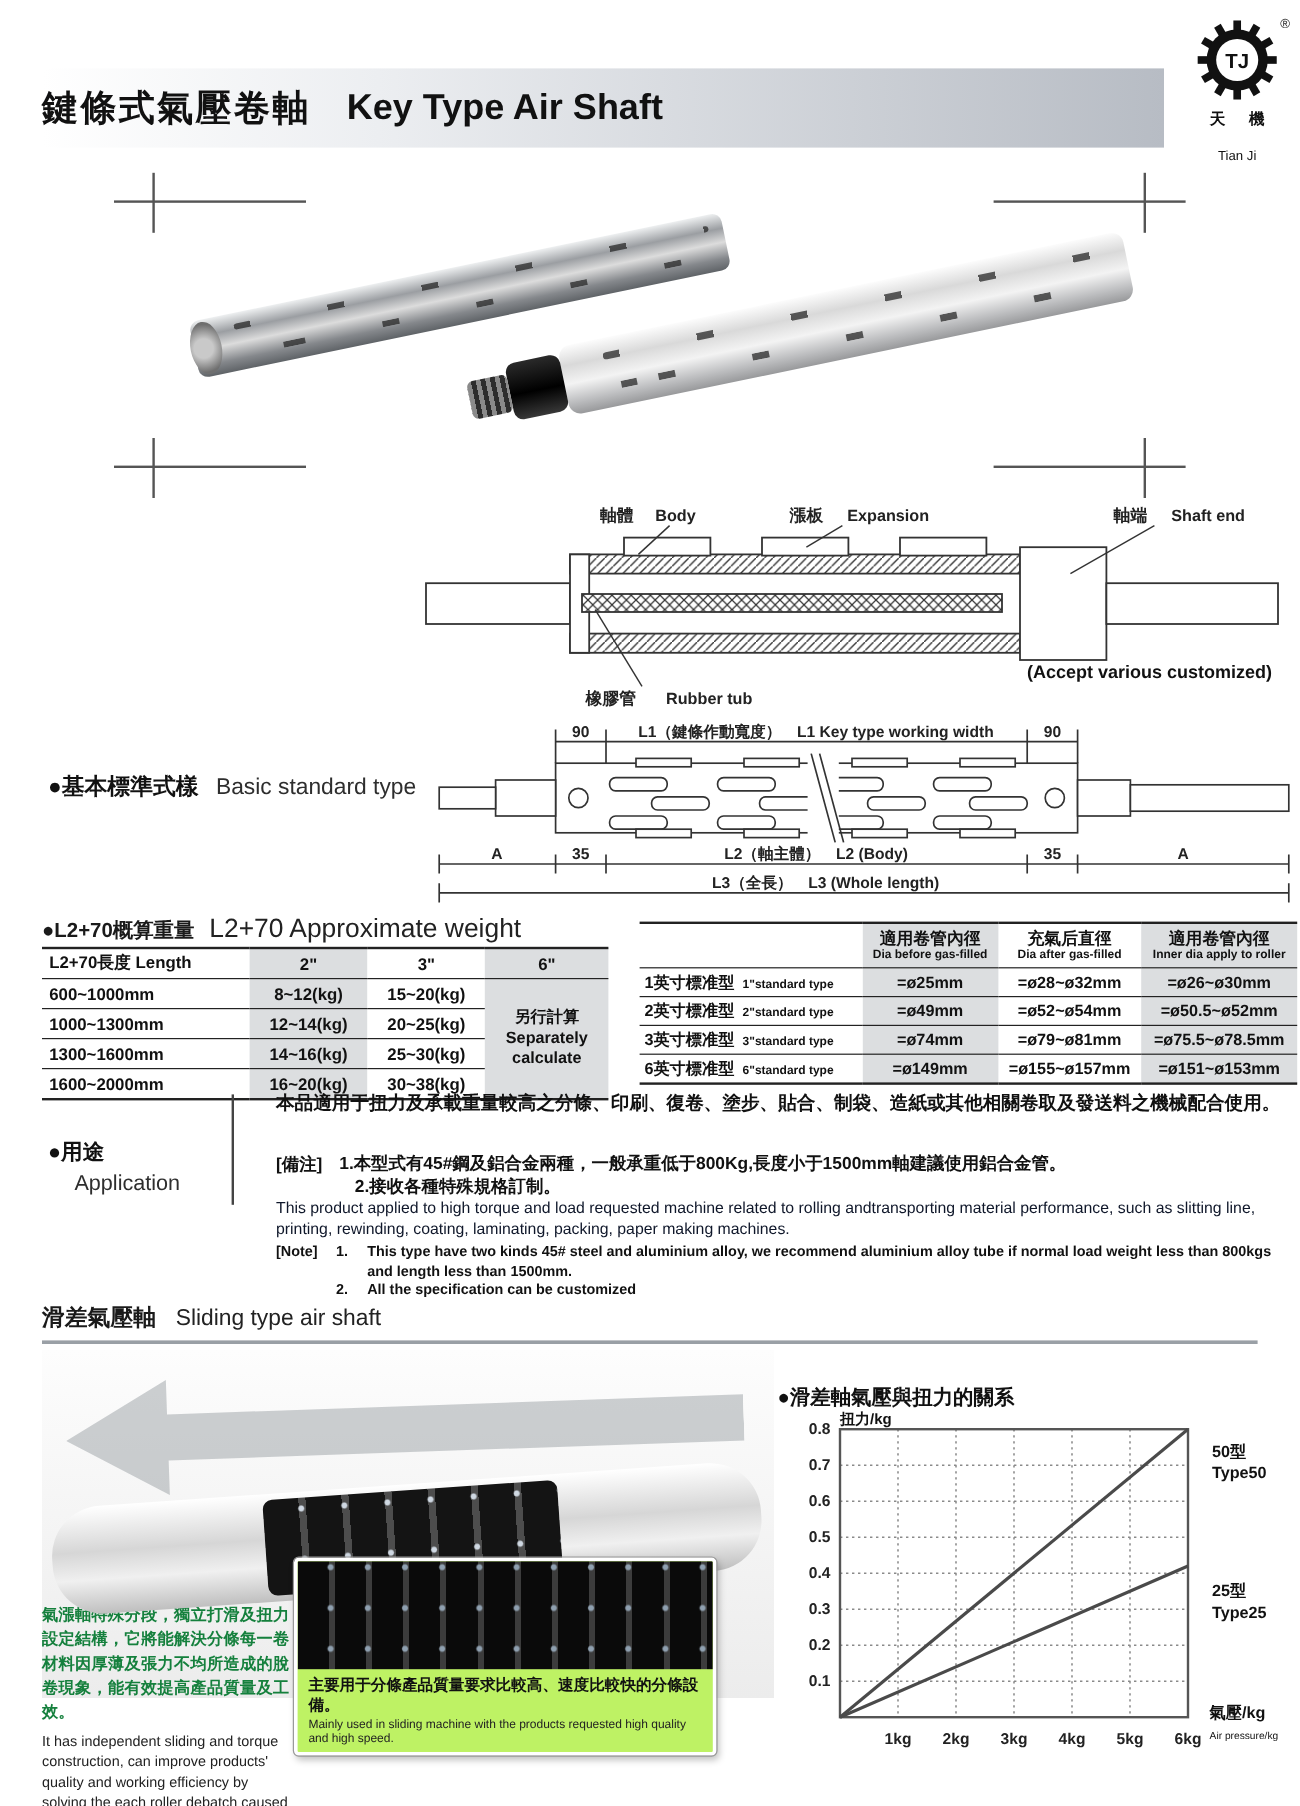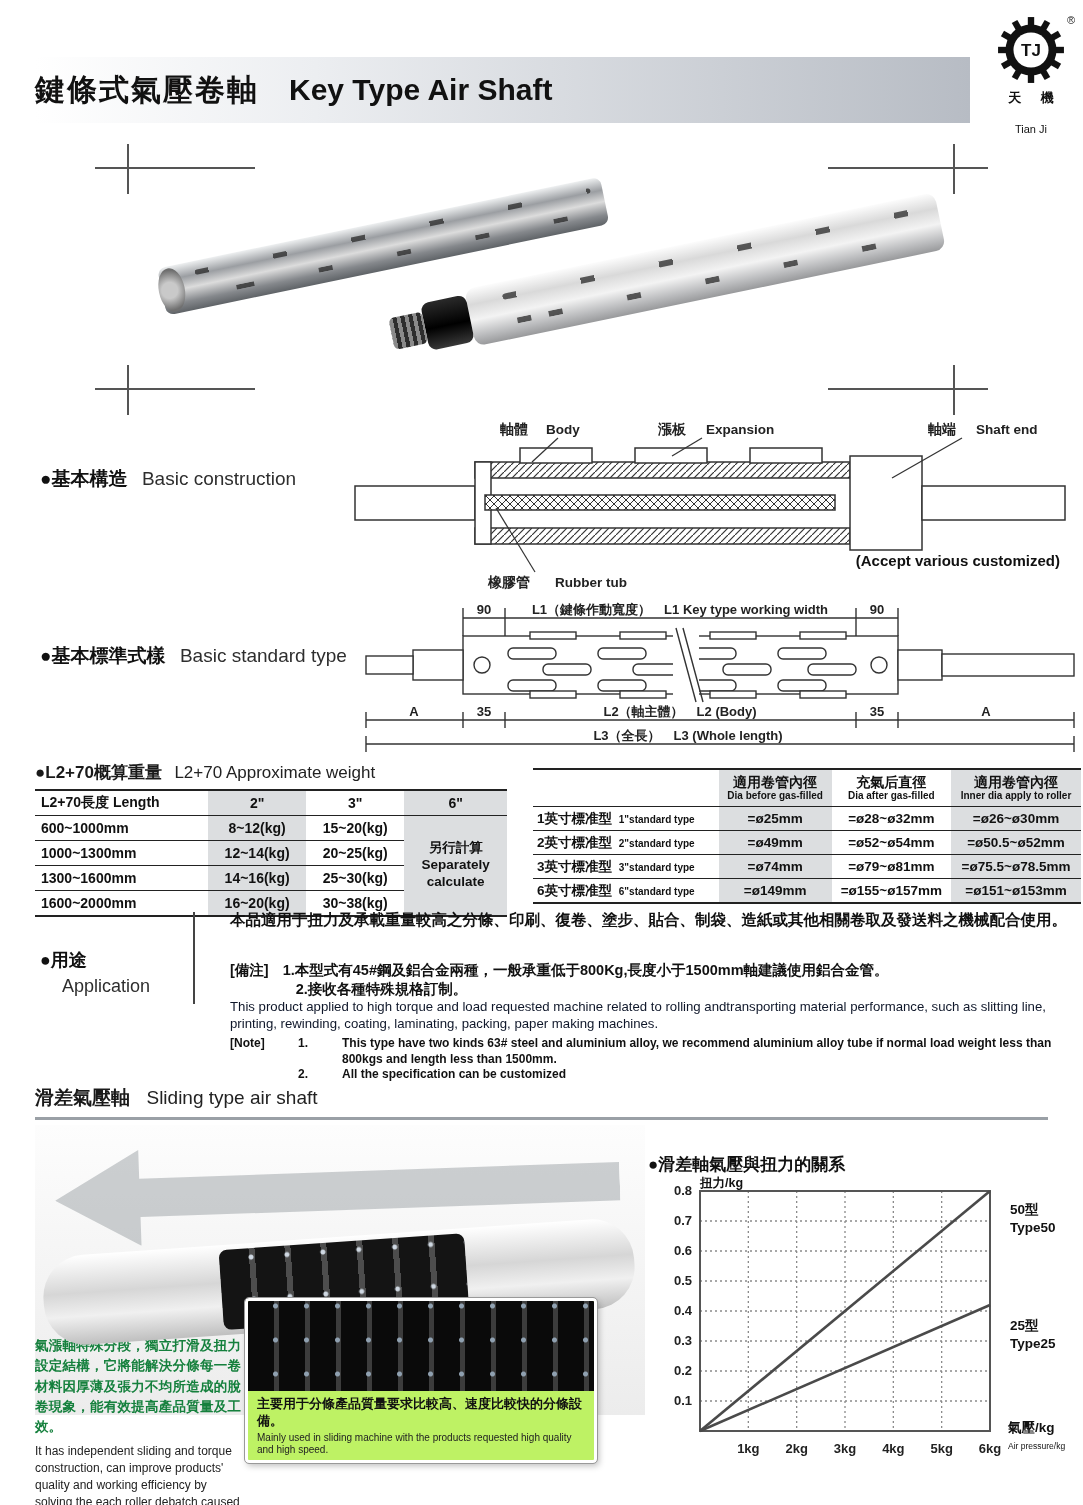--- a/index.html
+++ b/index.html
@@ -44,21 +44,21 @@
   text.tz{font-size:14px;font-weight:700;fill:#222;}
   text.te{font-size:13.5px;font-weight:700;fill:#222;}
   text.dim{font-size:13px;font-weight:700;fill:#222;text-anchor:middle;}
 
   .cons-note{position:absolute;left:630px;top:550px;width:430px;text-align:right;
     font-size:15px;font-weight:700;color:#111;line-height:1.45;}
 
   
   .tbl-title{position:absolute;left:35px;top:761px;white-space:nowrap;}
   .tbl-title .t1{font-size:17px;font-weight:700;}
-  .tbl-title .t2{font-size:17px;font-weight:400;color:#222;margin-left:8px;}
+  .tbl-title .t2{font-size:22px;font-weight:400;color:#222;margin-left:8px;}
   table.wtable{position:absolute;left:35px;top:789px;width:472px;border-collapse:collapse;
     border-top:2px solid #222;border-bottom:2px solid #222;}
   table.wtable th,table.wtable td{border-bottom:1.5px solid #222;font-size:14px;font-weight:700;
     padding:2px 4px;height:20px;text-align:center;color:#111;}
   table.wtable th:first-child,table.wtable td:first-child{text-align:left;padding-left:6px;}
   .shade{background:#dcdee0;}
   .six-cell div{line-height:1.25;font-size:13.5px;}
 
   table.dtable{position:absolute;left:533px;top:768px;width:548px;border-collapse:collapse;
     border-top:2px solid #222;border-bottom:2px solid #222;}
@@ -73,21 +73,21 @@
   
   .app-divider{position:absolute;left:193px;top:912px;width:2px;height:92px;background:#444;}
   .app-zh-main{position:absolute;left:230px;top:910px;width:852px;font-size:15.5px;font-weight:700;
     color:#111;line-height:1.35;}
   .app-note-zh{position:absolute;left:230px;top:961px;display:flex;font-size:14.5px;font-weight:700;color:#111;}
   .app-note-zh .lbl{margin-right:14px;}
   .app-note-zh .body{line-height:1.3;}
   .app-en-main{position:absolute;left:230px;top:999px;width:848px;font-size:13.2px;font-weight:400;
     color:#0f172a;line-height:1.28;}
   .app-note-en{position:absolute;left:230px;top:1036px;width:840px;display:grid;
-    grid-template-columns:46px 22px auto;font-size:12px;font-weight:600;color:#111;line-height:1.3;column-gap:22px;}
+    grid-template-columns:46px 22px auto;font-size:12px;font-weight:600;color:#111;line-height:1.3;column-gap:4px;}
 
   
   .slide-head{position:absolute;left:35px;top:1085px;white-space:nowrap;}
   .slide-head .z{font-size:19px;font-weight:700;} .slide-head .e{font-size:19px;font-weight:400;margin-left:12px;color:#222;}
   .slide-rule{position:absolute;left:35px;top:1117px;width:1013px;height:2.5px;background:#9aa0a6;}
   .slide-photo{position:absolute;left:35px;top:1125px;width:610px;height:290px;
     background:linear-gradient(180deg,#fdfdfd,#ececec);overflow:visible;}
   .big-arrow{position:absolute;left:20px;top:18px;width:565px;height:96px;background:rgba(145,150,156,.45);
     clip-path:polygon(0 50%,15% 0,15% 30%,100% 30%,100% 70%,15% 70%,15% 100%);transform:rotate(-2deg);z-index:3;}
   .roller{position:absolute;left:8px;top:112px;width:592px;height:90px;border-radius:42px;transform:rotate(-4deg);
@@ -167,24 +167,20 @@
     <div class="slot-row r2"></div>
     <div class="endcap"></div>
   </div>
   <div class="shaft shaft2">
     <div class="slot-row r1"></div>
     <div class="slot-row r2"></div>
     <div class="chuck"></div>
     <div class="spline"></div>
   </div>
 
-  <div class="sec-label" style="left:40px;top:466px;">
-    <span class="sec-zh">●基本構造</span>
-    <span class="sec-en">Basic construction</span>
-  </div>
 
   <svg style="position:absolute;left:350px;top:416px;" width="720" height="175" viewBox="0 0 720 175">
     <defs>
       <pattern id="hatch" width="7" height="7" patternUnits="userSpaceOnUse">
         <rect width="7" height="7" fill="#fff"></rect>
           <path d="M0,7 L7,0" stroke="#333" stroke-width="1.2"></path>
       </pattern>
       <pattern id="cross" width="8" height="8" patternUnits="userSpaceOnUse">
         <rect width="8" height="8" fill="#fff"></rect>
           <path d="M0,8 L8,0 M0,0 L8,8" stroke="#333" stroke-width="1"></path>
@@ -395,21 +391,21 @@
     <div class="lbl">[備注]</div>
     <div class="body">
       <div>1.本型式有45#鋼及鋁合金兩種，一般承重低于800Kg,長度小于1500mm軸建議使用鋁合金管。</div>
       <div style="padding-left:13px;">2.接收各種特殊規格訂制。</div>
     </div>
   </div>
   <div class="app-en-main">This product applied to high torque and load requested machine related to rolling andtransporting material performance, such as slitting line, printing, rewinding, coating, laminating, packing, paper making machines.</div>
   <div class="app-note-en">
     <div>[Note]</div>
     <div>1.</div>
-    <div>This type have two kinds 63# steel and aluminium alloy, we recommend aluminium alloy tube if normal load weight less than 800kgs and length less than 1500mm.</div>
+    <div>This type have two kinds 45# steel and aluminium alloy, we recommend aluminium alloy tube if normal load weight less than 800kgs and length less than 1500mm.</div>
     <div></div>
     <div>2.</div>
     <div>All the specification can be customized</div>
   </div>
 
   <div class="slide-head">
     <span class="z">滑差氣壓軸</span>
     <span class="e">Sliding type air shaft</span>
   </div>
   <div class="slide-rule"></div>

